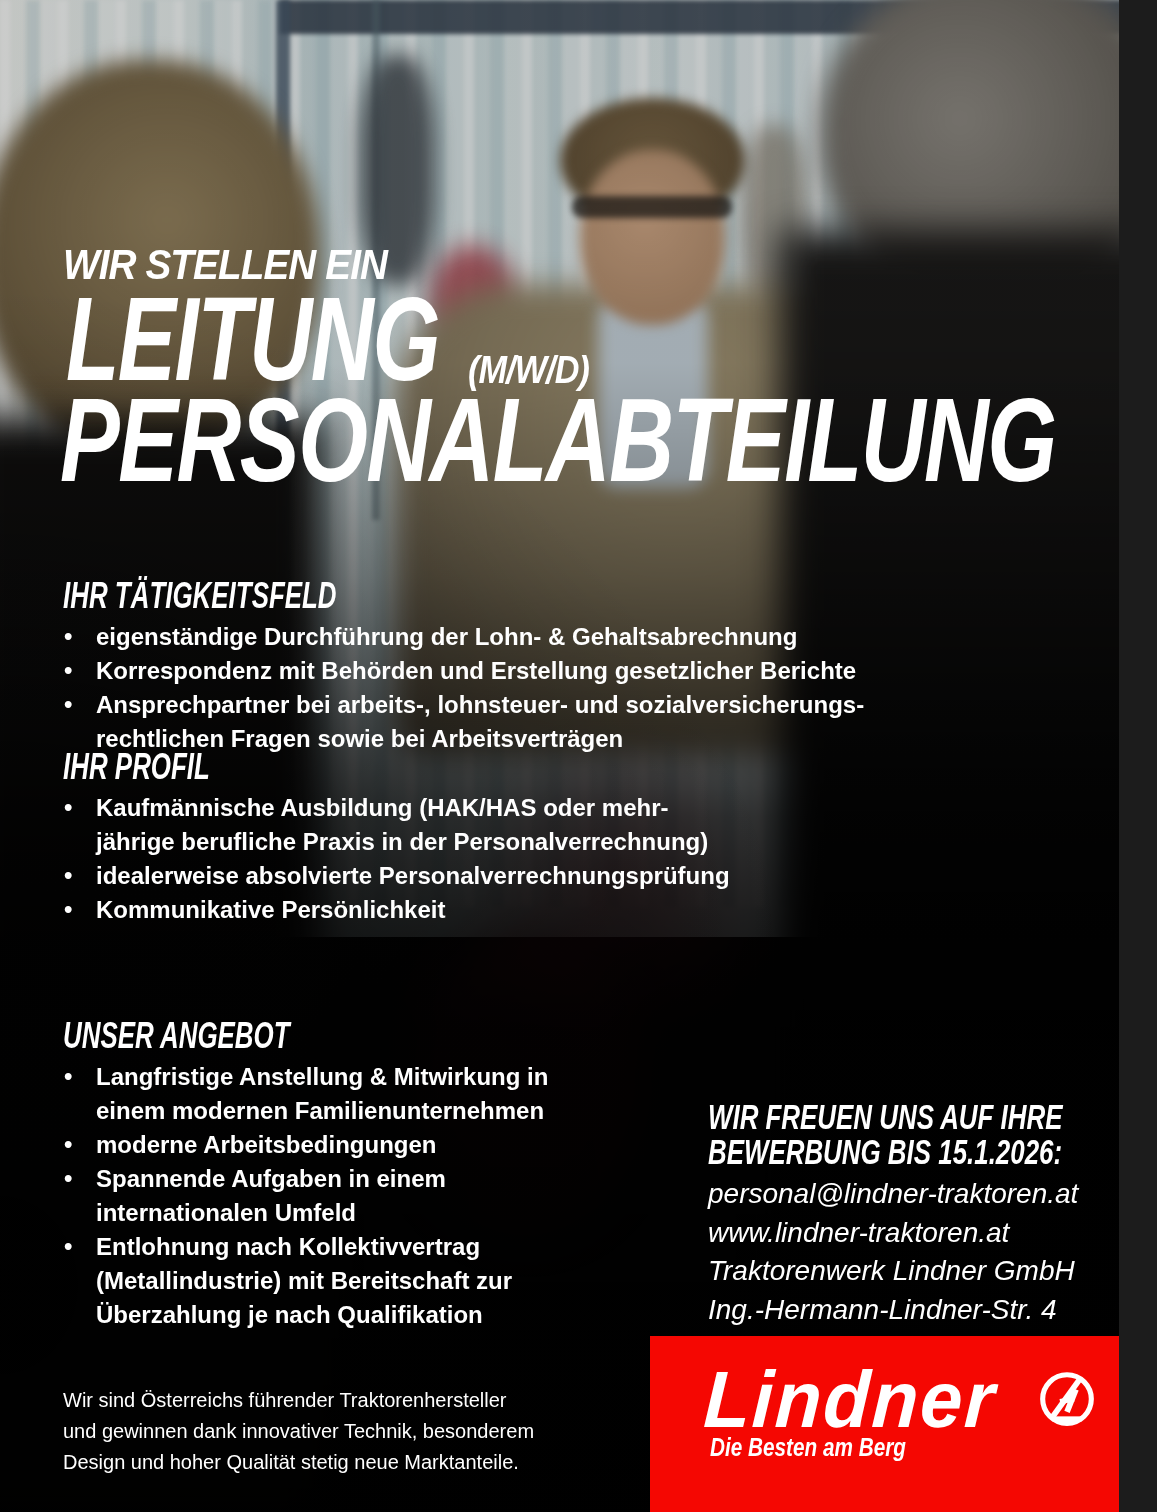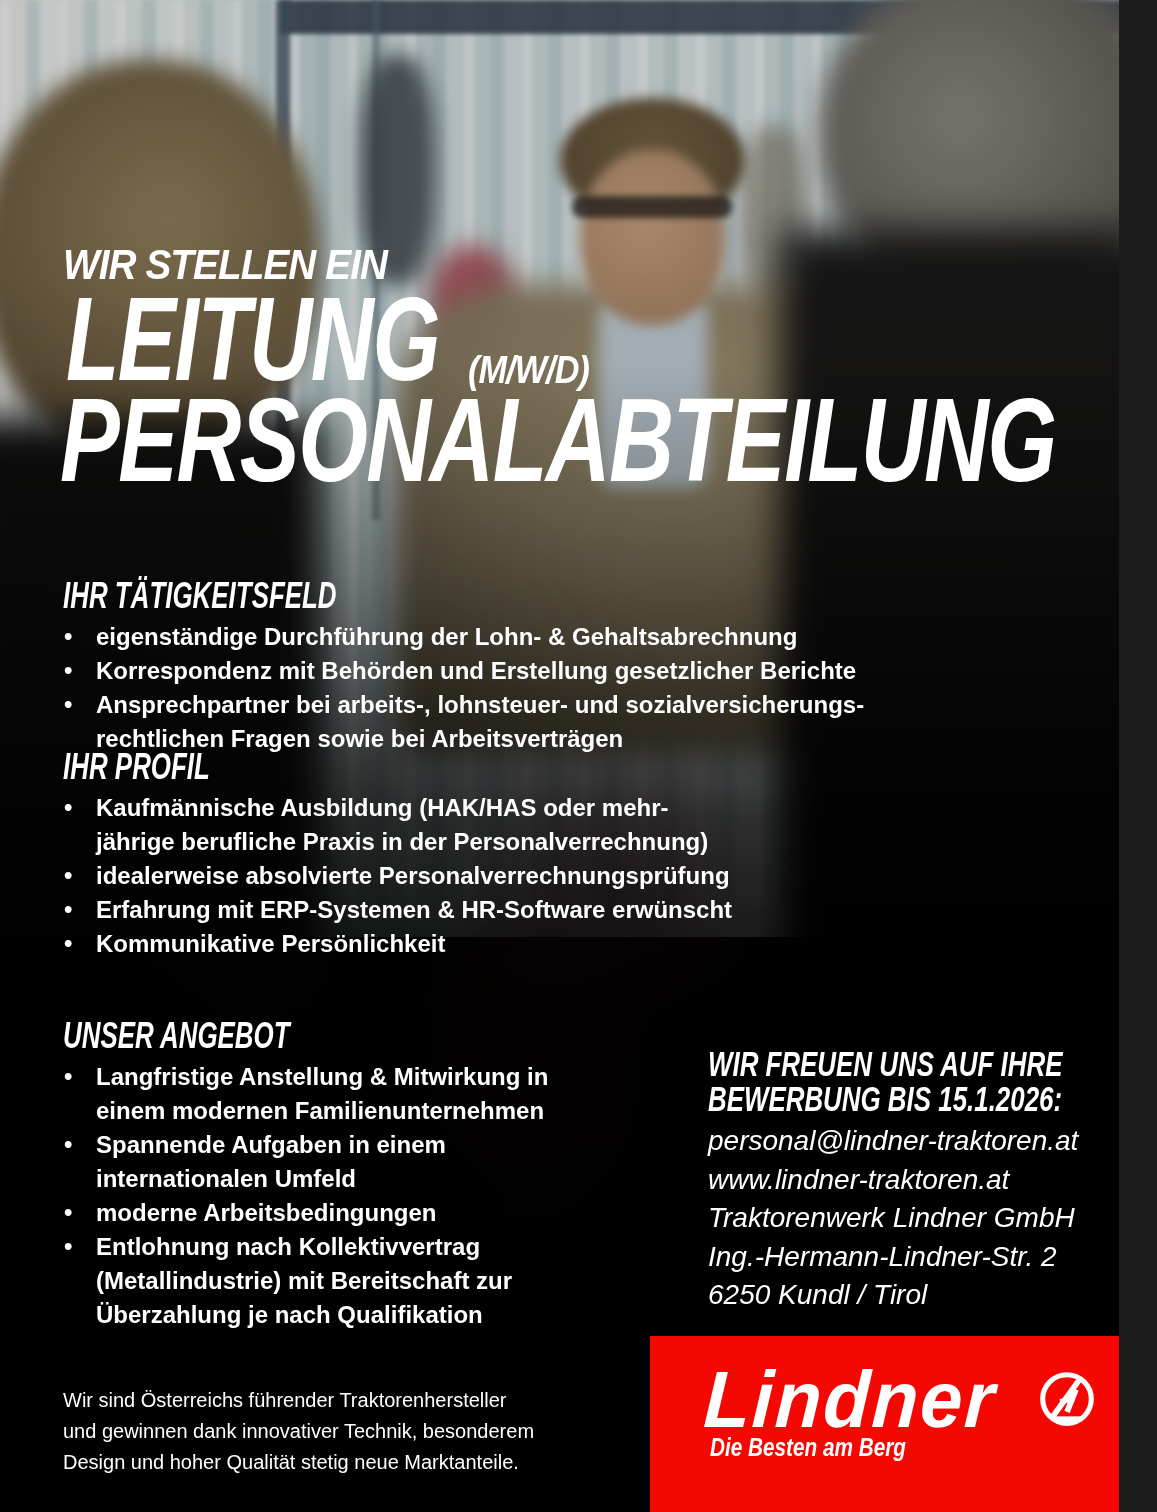--- a/index.html
+++ b/index.html
@@ -67,21 +67,21 @@
   .suffix{left:468px;top:351px;font-size:38px;transform:scaleX(.9);}
   .title2{left:60px;top:381px;font-size:118px;transform:scaleX(.76);letter-spacing:-2px;}
   .section{position:absolute;left:63px;width:880px;}
   .s1{top:530px;margin-top:48px;} .s2{top:749px;} .s3{top:1018px;}
   .section h2{margin:0;font-size:36px;line-height:36px;font-style:italic;font-weight:bold;
     transform:scaleX(.72);transform-origin:0 0;white-space:nowrap;letter-spacing:0;}
   ul.bullets{margin:6px 0 0;padding:0;list-style:none;}
   ul.bullets li{font-size:24px;line-height:34px;padding-left:33px;position:relative;
     white-space:pre-line;font-weight:bold;}
   ul.bullets li::before{content:"\2022";position:absolute;left:1px;top:-1px;}
-  .apply{position:absolute;left:708px;top:1046px;width:420px;}
+  .apply{position:absolute;left:708px;top:1099px;width:420px;}
   .apply .ah{font-size:35px;line-height:35px;font-style:italic;font-weight:bold;
     transform:scaleX(.74);transform-origin:0 0;white-space:nowrap;}
   .contact{margin-top:6px;}
   .contact div{font-size:28px;line-height:38.5px;white-space:nowrap;font-style:italic;}
   .about{position:absolute;left:63px;top:1385px;margin:0;font-size:20px;line-height:31px;
     white-space:pre-line;width:560px;}
   
   .brand{position:absolute;left:650px;top:1336px;width:507px;height:176px;background:#f50702;}
   .wordmark{position:absolute;left:56px;top:24px;font-size:80px;line-height:80px;
     font-style:italic;font-weight:bold;letter-spacing:2px;white-space:nowrap;
@@ -138,47 +138,46 @@
 rechtlichen Fragen sowie bei Arbeitsverträgen</li>
       </ul>
   </section>
 
   <section class="section s2">
     <h2>IHR PROFIL</h2>
     <ul class="bullets">
         <li>Kaufmännische Ausbildung (HAK/HAS oder mehr-
 jährige berufliche Praxis in der Personalverrechnung)</li>
         <li>idealerweise absolvierte Personalverrechnungsprüfung</li>
-        <li>Erfahrung mit ERP-Systemen &amp; HR-Software erwünscht</li>
         <li>Kommunikative Persönlichkeit</li>
       </ul>
   </section>
 
   <section class="section s3">
     <h2>UNSER ANGEBOT</h2>
     <ul class="bullets">
         <li>Langfristige Anstellung &amp; Mitwirkung in
 einem modernen Familienunternehmen</li>
+        <li>moderne Arbeitsbedingungen</li>
         <li>Spannende Aufgaben in einem
 internationalen Umfeld</li>
-        <li>moderne Arbeitsbedingungen</li>
         <li>Entlohnung nach Kollektivvertrag
 (Metallindustrie) mit Bereitschaft zur
 Überzahlung je nach Qualifikation</li>
       </ul>
   </section>
 
   <aside class="apply">
     <div class="ah">WIR FREUEN UNS AUF IHRE</div>
     <div class="ah">BEWERBUNG BIS 15.1.2026:</div>
     <div class="contact">
       <div>personal@lindner-traktoren.at</div>
       <div>www.lindner-traktoren.at</div>
       <div>Traktorenwerk Lindner GmbH</div>
-      <div>Ing.-Hermann-Lindner-Str. 2</div>
+      <div>Ing.-Hermann-Lindner-Str. 4</div>
       <div>6250 Kundl / Tirol</div>
     </div>
   </aside>
 
   <p class="about">Wir sind Österreichs führender Traktorenhersteller
 und gewinnen dank innovativer Technik, besonderem
 Design und hoher Qualität stetig neue Marktanteile.</p>
 
   <footer class="brand" style="background: rgb(245, 7, 2);">
     <div class="wordmark">Lindner</div>

